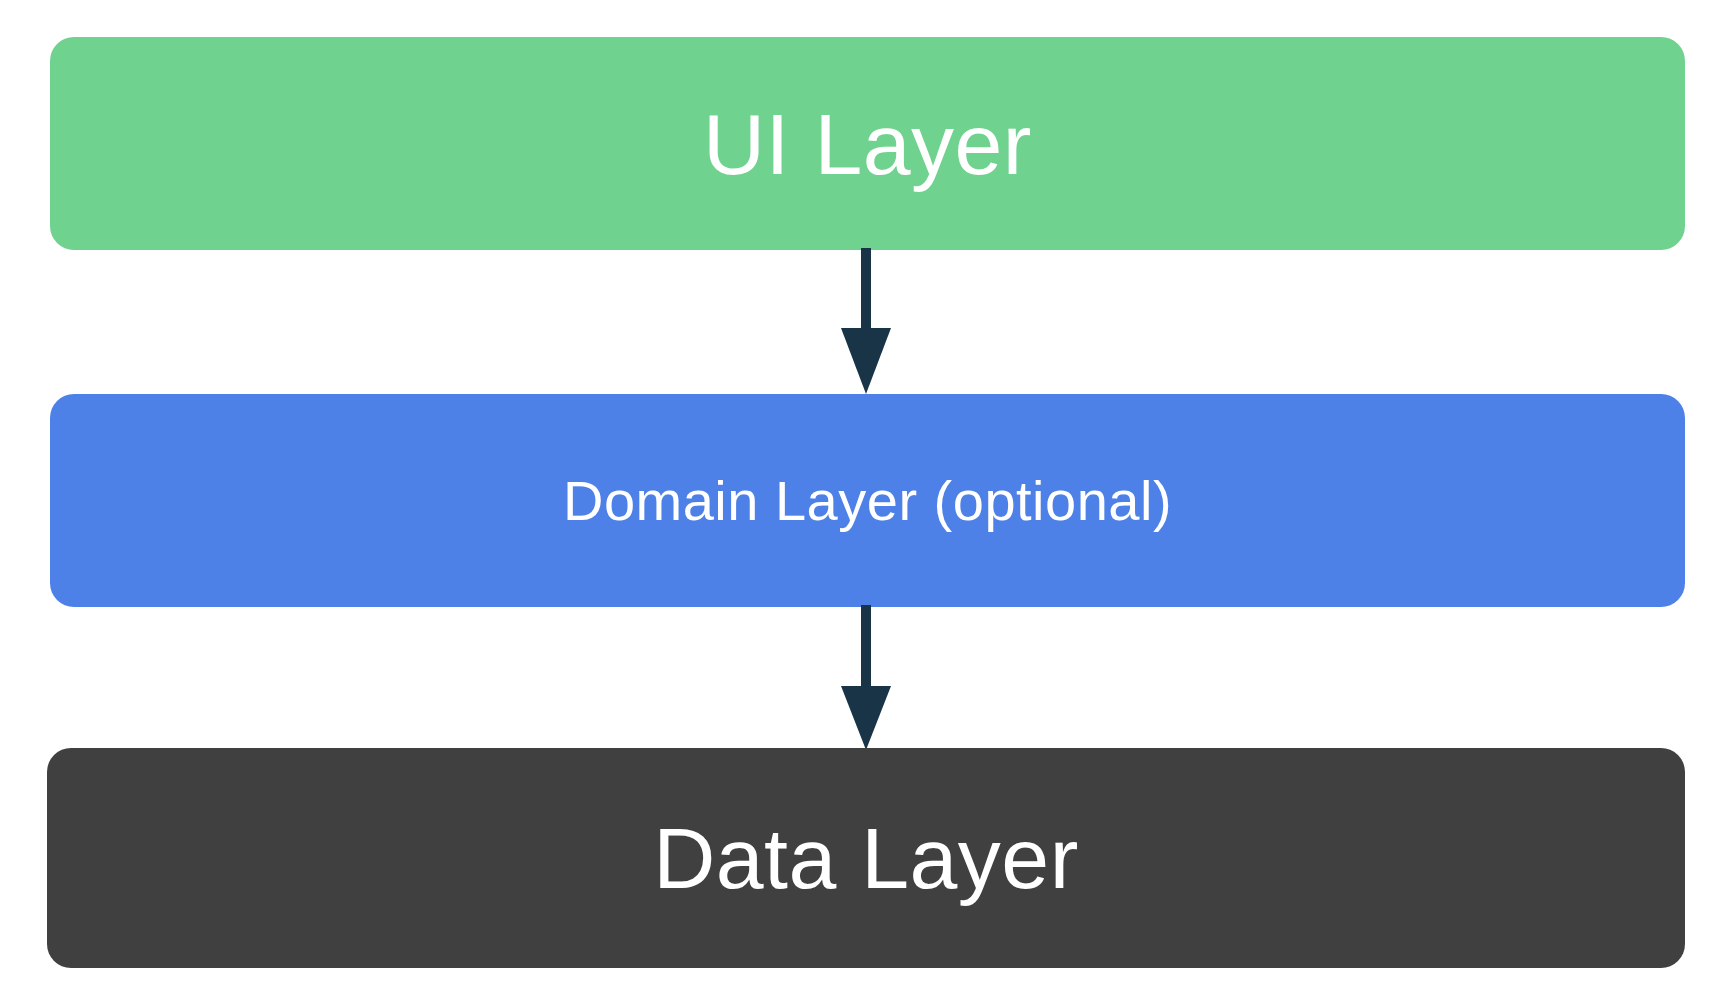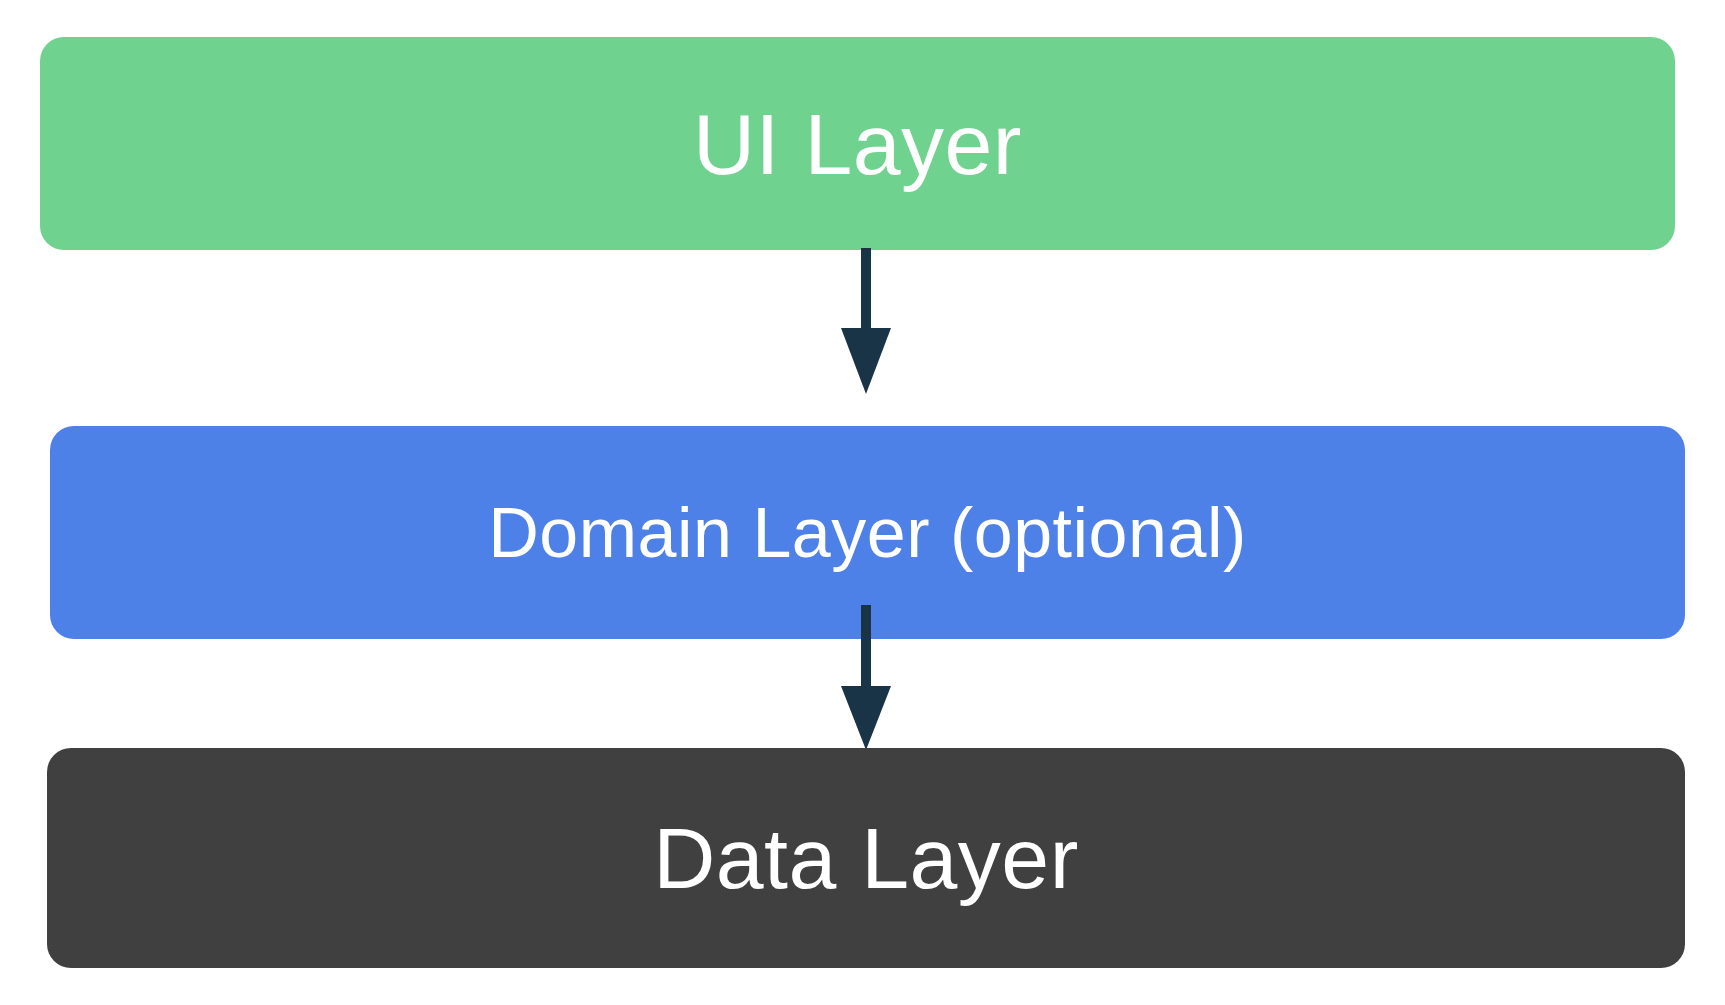--- a/index.html
+++ b/index.html
@@ -28,35 +28,34 @@
     font-weight: 400;
     letter-spacing: 0.5px;
     line-height: 1;
     white-space: nowrap;
   }
   .layer-label {
     display: block;
     color: #ffffff;
   }
   #box-ui {
-    left: 40px;
+    left: 50px;
     top: 37px;
     width: 1635px;
     height: 213px;
     background: #6FD28E;
     font-size: 86px;
   }
   #box-domain {
     left: 50px;
     top: 394px;
     width: 1635px;
     height: 213px;
     background: #4E81E8;
-    font-size: 70px;
-    margin-top: 32px;
+    font-size: 56px;
   }
   #box-data {
     left: 47px;
     top: 748px;
     width: 1638px;
     height: 220px;
     background: #404040;
     font-size: 86px;
   }
   .arrow {

